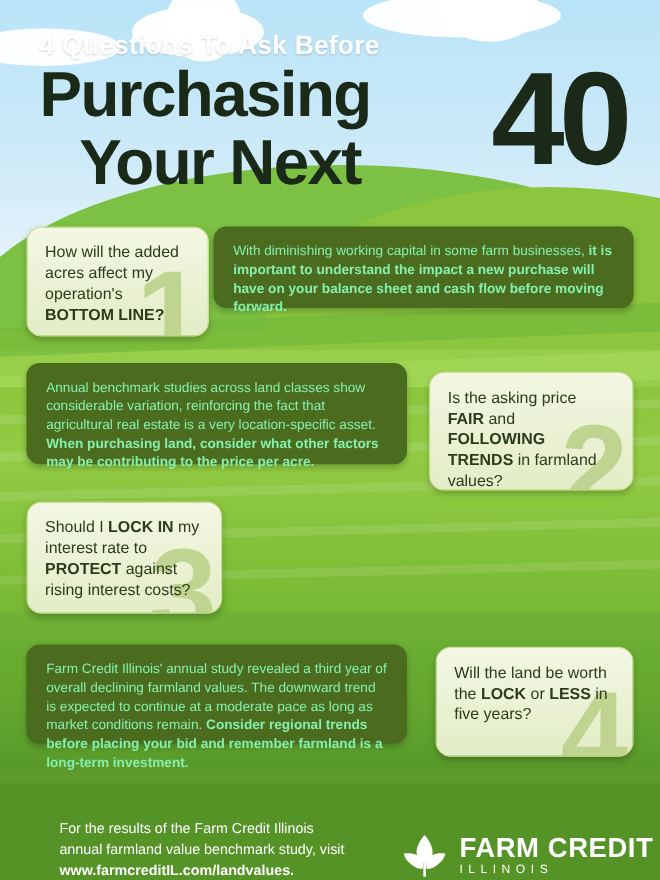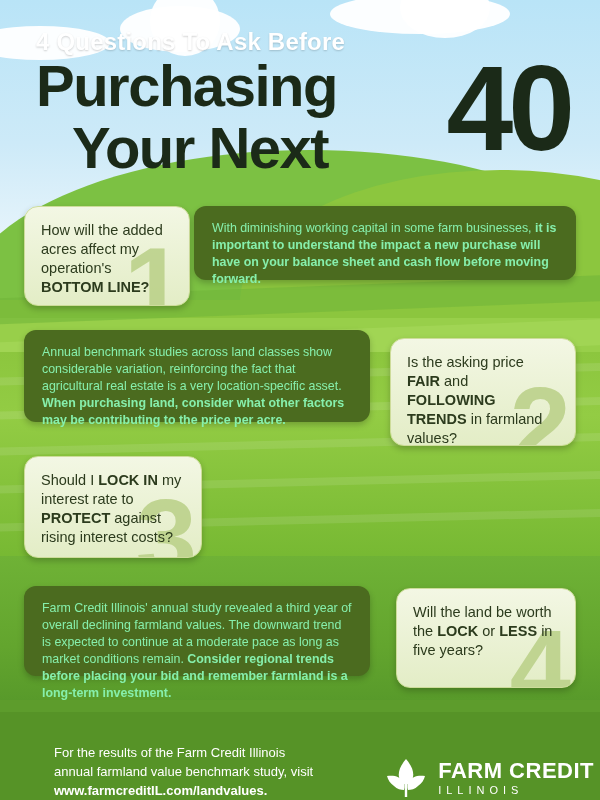--- a/index.html
+++ b/index.html
@@ -127,21 +127,21 @@
     position: absolute; left: 0; top: 708px; width: 600px; height: 92px;
     display: flex; align-items: flex-end; justify-content: space-between;
     padding: 0 30px;
     margin-left: 24px;
   }
   .footer-text { font-size: 13px; line-height: 19px; color: #ffffff; }
   .footer-url { font-weight: bold; color: #ffffff; }
   .logo { display: flex; align-items: center; gap: 10px; }
   .logo-mark { width: 44px; height: 44px; }
   .logo-words { color: #ffffff; }
-  .logo-main { font-size: 22px; font-weight: bold; letter-spacing: .5px; line-height: 24px; }
+  .logo-main { font-size: 25px; font-weight: bold; letter-spacing: .5px; line-height: 24px; }
   .logo-sub { font-size: 11px; letter-spacing: 5px; line-height: 14px; }
 </style>
 </head>
 <body>
 
 <div class="poster">
 
   <div class="sky"></div>
   <div class="cloud c1"></div>
   <div class="cloud c1b"></div>

